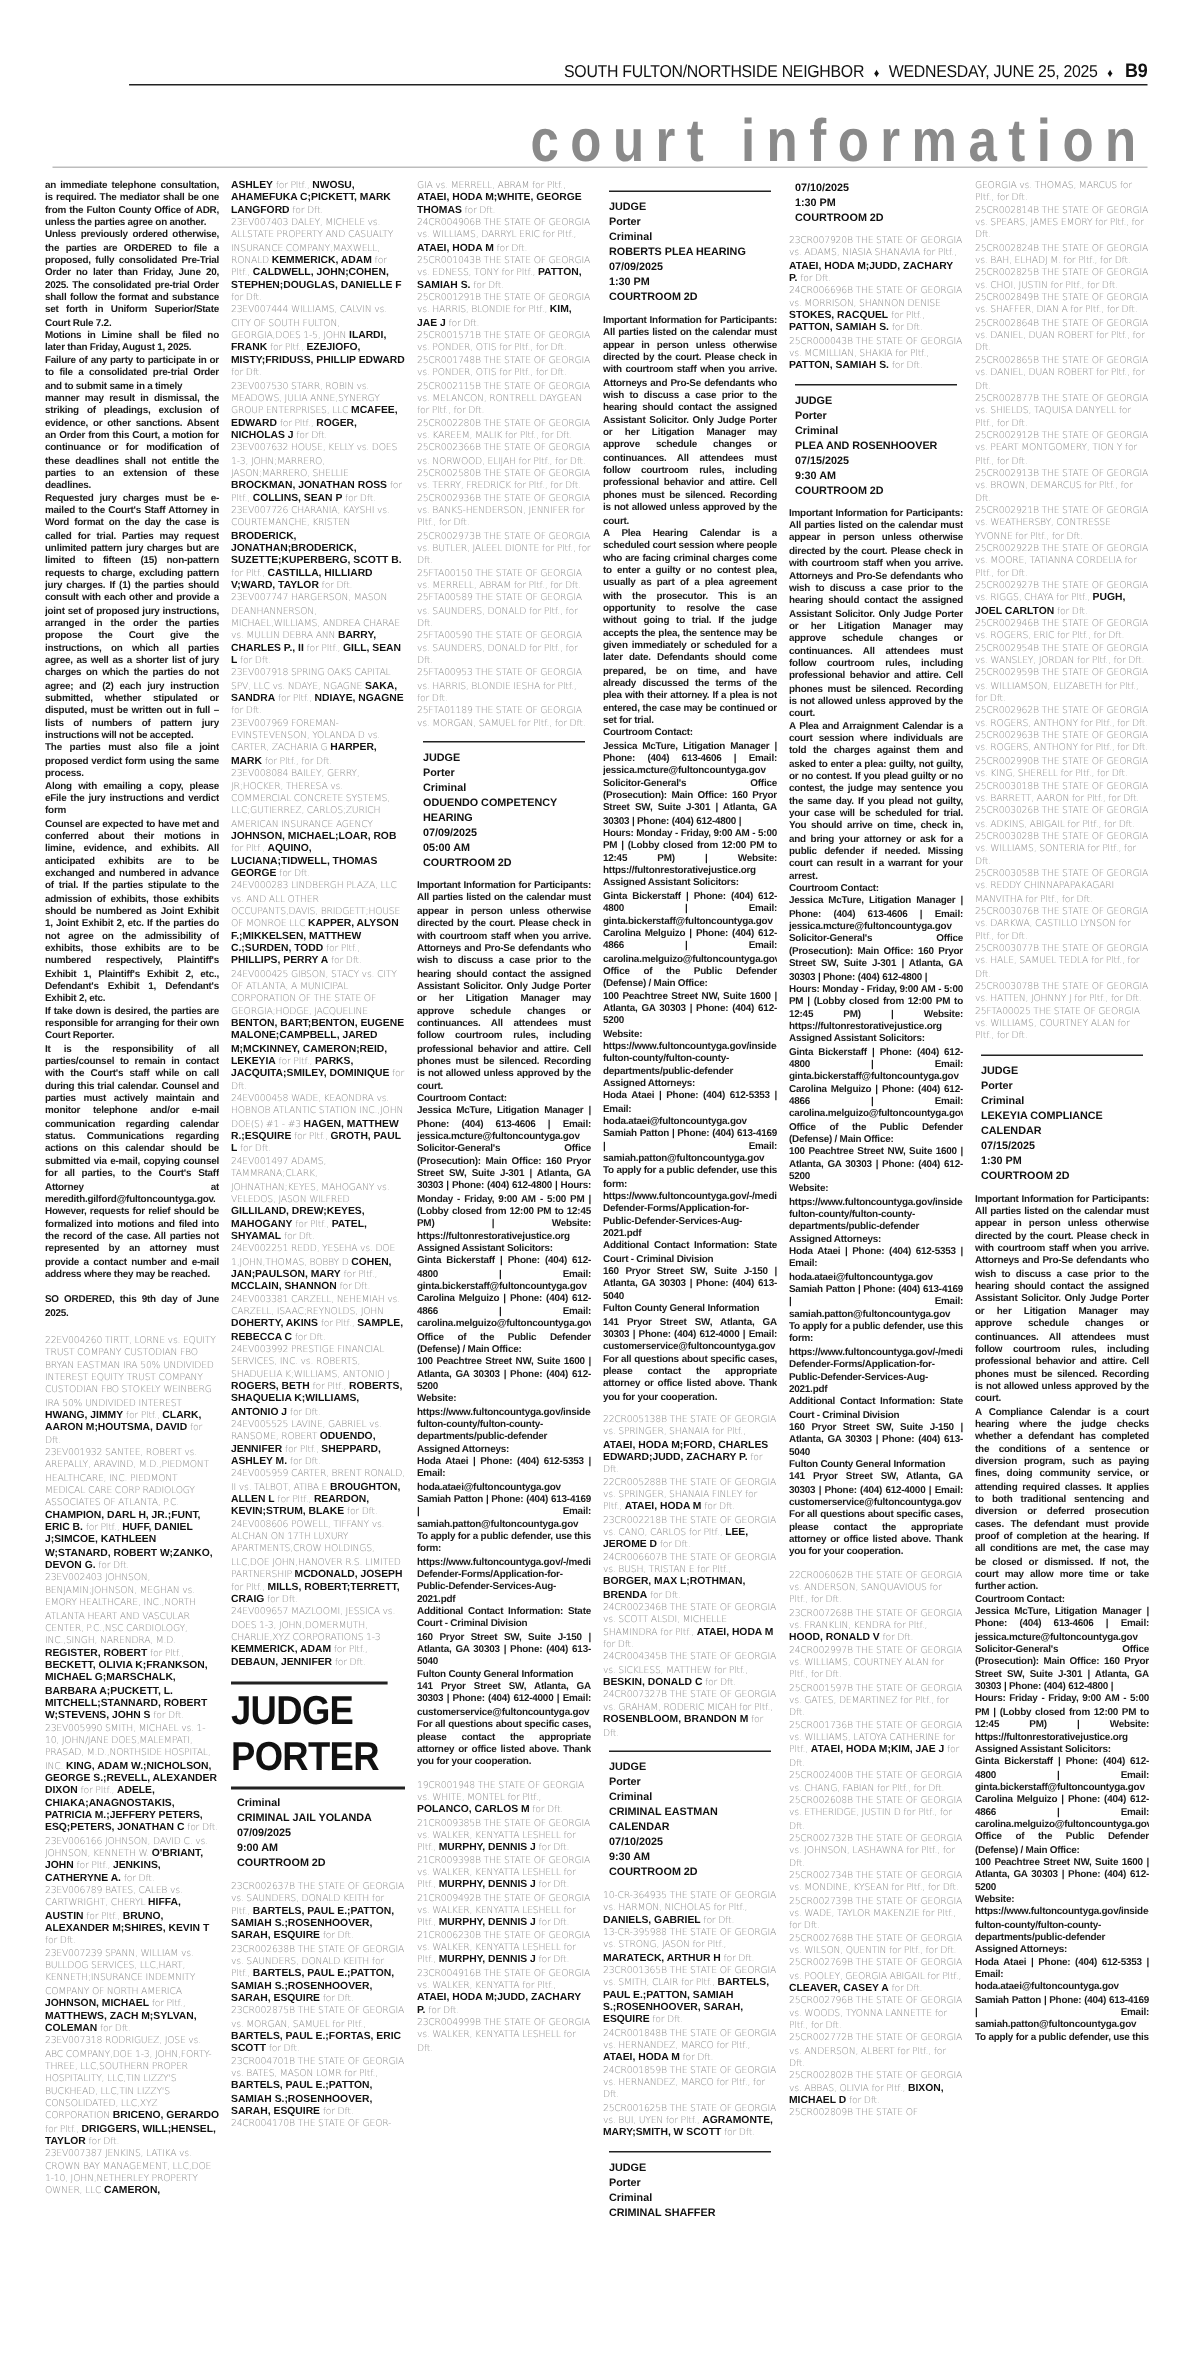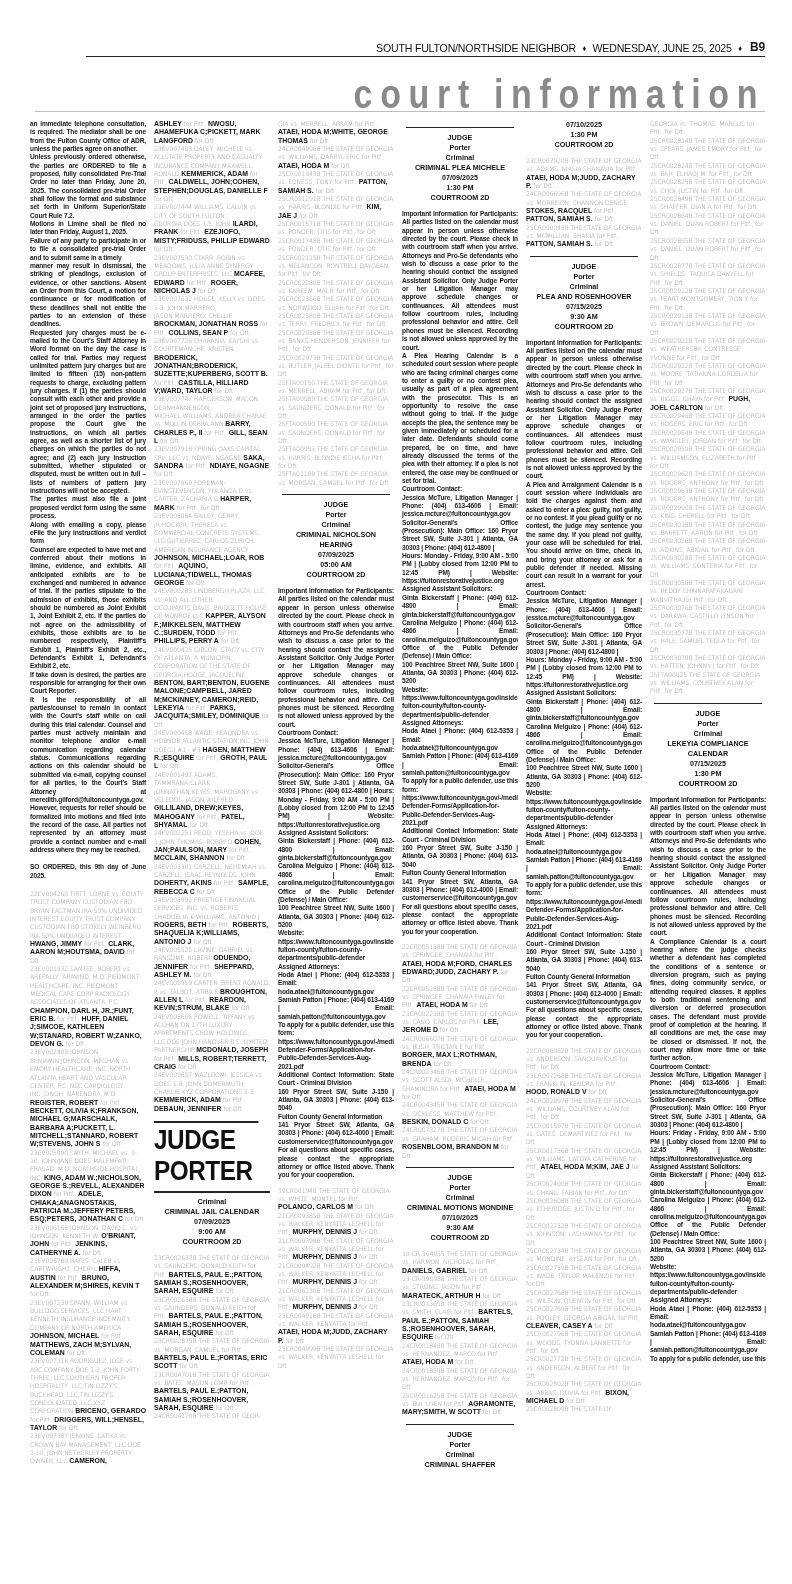--- a/index.html
+++ b/index.html
@@ -8,21 +8,21 @@
   .masthead .sep { margin: 0 7px; font-size: 8px; position: relative; top: -1px; }
   .masthead .page { font-weight: bold; font-size: 13px; margin-left: 2px; }
   .section-title { position: absolute; right: 27px; top: 72px; font-family: "Liberation Sans", sans-serif; font-weight: bold; font-size: 40px; letter-spacing: 9px; color: #8a8a8a; line-height: 44px; transform: scaleX(0.85); transform-origin: right top; }
   .title-rule { position: absolute; left: 35px; right: 27px; top: 111px; border-top: 1px solid #bdbdbd; }
   .cols { position: absolute; left: 30px; top: 120px; width: 736px; height: 1460px; display: flex; gap: 8px; }
   .col { width: 116px; overflow: hidden; font-size: 6.6px; line-height: 8.35px; }
   .body-bold { font-family: "Liberation Sans", sans-serif; font-weight: bold; color: #1a1a1a; text-align: justify; letter-spacing: -0.15px; }
   .body-bold p { margin: 0; }
   .case { font-family: "DejaVu Sans", sans-serif; font-weight: 200; color: #8c8c8c; font-size: 6.2px; letter-spacing: -0.15px; line-height: 8.35px; }
   .case b { color: #111; font-family: "Liberation Sans", sans-serif; font-weight: bold; font-size: 6.9px; letter-spacing: 0; }
-  .cal-header { border-top: 1.5px solid #222; margin: 7px 4px 0 4px; padding-top: 5px; text-align: center; font-weight: bold; font-size: 7.2px; line-height: 10px; color: #111; }
+  .cal-header { border-top: 1.5px solid #222; margin: 7px 4px 0 4px; padding-top: 5px; font-weight: bold; font-size: 7.2px; line-height: 10px; color: #111; }
   .cal-header div { margin: 0; }
   .gap { height: 7px; }
   .big-judge { border-top: 2px solid #222; margin-top: 8px; padding-top: 2px; font-family: "Liberation Sans", sans-serif; font-weight: bold; font-size: 27px; line-height: 31px; letter-spacing: -0.5px; transform: scaleX(0.9); transform-origin: left top; }
   .big-judge-bottom { border-top: 2px solid #222; margin: 4px 0 4px 0; }
   .ordered { font-weight: bold; margin-top: 9px; margin-bottom: 10px; }
 </style>
 </head>
 <body>
 
 <div class="masthead">
@@ -87,21 +87,21 @@
         <div><span>24EV008606 POWELL, TIFFANY vs. ALCHAN ON 17TH LUXURY APARTMENTS,CROW HOLDINGS, LLC,DOE JOHN,HANOVER R.S. LIMITED PARTNERSHIP </span><b>MCDONALD, JOSEPH</b><span> for Pltf., </span><b>MILLS, ROBERT;TERRETT, CRAIG</b><span> for Dft.</span></div>
         <div><span>24EV009657 MAZLOOMI, JESSICA vs. DOES 1-3, JOHN,DOMERMUTH, CHARLIE,XYZ CORPORATIONS 1-3 </span><b>KEMMERICK, ADAM</b><span> for Pltf., </span><b>DEBAUN, JENNIFER</b><span> for Dft.</span></div>
       </div>
       <div class="big-judge">
         <div>JUDGE</div>
         <div>PORTER</div>
       </div>
       <div class="big-judge-bottom"></div>
       <div class="cal-header" style="border-top: none; margin-top: 0px; padding-top: 0px;">
         <div>Criminal</div>
-        <div>CRIMINAL JAIL CALENDAR</div>
+        <div>CRIMINAL JAIL YOLANDA</div>
         <div>07/09/2025</div>
         <div>9:00 AM</div>
         <div>COURTROOM 2D</div>
       </div>
       <div class="gap"></div>
       <div class="case">
         <div><span>23CR002637B THE STATE OF GEORGIA vs. SAUNDERS, DONALD KEITH for Pltf., </span><b>BARTELS, PAUL E.;PATTON, SAMIAH S.;ROSENHOOVER, SARAH, ESQUIRE</b><span> for Dft.</span></div>
         <div><span>23CR002638B THE STATE OF GEORGIA vs. SAUNDERS, DONALD KEITH for Pltf., </span><b>BARTELS, PAUL E.;PATTON, SAMIAH S.;ROSENHOOVER, SARAH, ESQUIRE</b><span> for Dft.</span></div>
         <div><span>23CR002875B THE STATE OF GEORGIA vs. MORGAN, SAMUEL for Pltf., </span><b>BARTELS, PAUL E.;FORTAS, ERIC SCOTT</b><span> for Dft.</span></div>
         <div><span>23CR004701B THE STATE OF GEORGIA vs. BATES, MASON LOMR for Pltf., </span><b>BARTELS, PAUL E.;PATTON, SAMIAH S.;ROSENHOOVER, SARAH, ESQUIRE</b><span> for Dft.</span></div>
@@ -125,21 +125,21 @@
         <div><span>25FTA00150 THE STATE OF GEORGIA vs. MERRELL, ABRAM for Pltf., for Dft.</span></div>
         <div><span>25FTA00589 THE STATE OF GEORGIA vs. SAUNDERS, DONALD for Pltf., for Dft.</span></div>
         <div><span>25FTA00590 THE STATE OF GEORGIA vs. SAUNDERS, DONALD for Pltf., for Dft.</span></div>
         <div><span>25FTA00953 THE STATE OF GEORGIA vs. HARRIS, BLONDIE IESHA for Pltf., for Dft.</span></div>
         <div><span>25FTA01189 THE STATE OF GEORGIA vs. MORGAN, SAMUEL for Pltf., for Dft.</span></div>
       </div>
       <div class="cal-header">
         <div>JUDGE</div>
         <div>Porter</div>
         <div>Criminal</div>
-        <div>CRIMINAL NICHOLSON HEARING</div>
+        <div>ODUENDO COMPETENCY HEARING</div>
         <div>07/09/2025</div>
         <div>05:00 AM</div>
         <div>COURTROOM 2D</div>
       </div>
       <div class="gap"></div>
       <div class="body-bold">
         <p>Important Information for Participants: All parties listed on the calendar must appear in person unless otherwise directed by the court. Please check in with courtroom staff when you arrive. Attorneys and Pro-Se defendants who wish to discuss a case prior to the hearing should contact the assigned Assistant Solicitor. Only Judge Porter or her Litigation Manager may approve schedule changes or continuances. All attendees must follow courtroom rules, including professional behavior and attire. Cell phones must be silenced. Recording is not allowed unless approved by the court.</p>
         <p>Courtroom Contact:</p>
         <p>Jessica McTure, Litigation Manager | Phone: (404) 613-4606 | Email: jessica.mcture@fultoncountyga.gov</p>
         <p>Solicitor-General's Office (Prosecution): Main Office: 160 Pryor Street SW, Suite J-301 | Atlanta, GA 30303 | Phone: (404) 612-4800 | Hours: Monday - Friday, 9:00 AM - 5:00 PM | (Lobby closed from 12:00 PM to 12:45 PM) | Website: https://fultonrestorativejustice.org</p>
@@ -169,21 +169,21 @@
         <div><span>21CR006230B THE STATE OF GEORGIA vs. WALKER, KENYATTA LESHELL for Pltf., </span><b>MURPHY, DENNIS J</b><span> for Dft.</span></div>
         <div><span>23CR004916B THE STATE OF GEORGIA vs. WALKER, KENYATTA for Pltf., </span><b>ATAEI, HODA M;JUDD, ZACHARY P.</b><span> for Dft.</span></div>
         <div><span>23CR004999B THE STATE OF GEORGIA vs. WALKER, KENYATTA LESHELL for Dft.</span></div>
       </div>
     </div>
   <div class="col" id="c4">
       <div class="cal-header">
         <div>JUDGE</div>
         <div>Porter</div>
         <div>Criminal</div>
-        <div>CRIMINAL PLEA MICHELE</div>
+        <div>ROBERTS PLEA HEARING</div>
         <div>07/09/2025</div>
         <div>1:30 PM</div>
         <div>COURTROOM 2D</div>
       </div>
       <div class="gap"></div>
       <div class="body-bold">
         <p>Important Information for Participants: All parties listed on the calendar must appear in person unless otherwise directed by the court. Please check in with courtroom staff when you arrive. Attorneys and Pro-Se defendants who wish to discuss a case prior to the hearing should contact the assigned Assistant Solicitor. Only Judge Porter or her Litigation Manager may approve schedule changes or continuances. All attendees must follow courtroom rules, including professional behavior and attire. Cell phones must be silenced. Recording is not allowed unless approved by the court.</p>
         <p>A Plea Hearing Calendar is a scheduled court session where people who are facing criminal charges come to enter a guilty or no contest plea, usually as part of a plea agreement with the prosecutor. This is an opportunity to resolve the case without going to trial. If the judge accepts the plea, the sentence may be given immediately or scheduled for a later date. Defendants should come prepared, be on time, and have already discussed the terms of the plea with their attorney. If a plea is not entered, the case may be continued or set for trial.</p>
         <p>Courtroom Contact:</p>
         <p>Jessica McTure, Litigation Manager | Phone: (404) 613-4606 | Email: jessica.mcture@fultoncountyga.gov</p>
@@ -213,21 +213,21 @@
         <div><span>23CR002218B THE STATE OF GEORGIA vs. CANO, CARLOS for Pltf., </span><b>LEE, JEROME D</b><span> for Dft.</span></div>
         <div><span>24CR006607B THE STATE OF GEORGIA vs. BUSH, TRISTAN E for Pltf., </span><b>BORGER, MAX L;ROTHMAN, BRENDA</b><span> for Dft.</span></div>
         <div><span>24CR002346B THE STATE OF GEORGIA vs. SCOTT ALSDI, MICHELLE SHAMINDRA for Pltf., </span><b>ATAEI, HODA M</b><span> for Dft.</span></div>
         <div><span>24CR004345B THE STATE OF GEORGIA vs. SICKLESS, MATTHEW for Pltf., </span><b>BESKIN, DONALD C</b><span> for Dft.</span></div>
         <div><span>24CR007327B THE STATE OF GEORGIA vs. GRAHAM, RODERIC MICAH for Pltf., </span><b>ROSENBLOOM, BRANDON M</b><span> for Dft.</span></div>
       </div>
       <div class="cal-header">
         <div>JUDGE</div>
         <div>Porter</div>
         <div>Criminal</div>
-        <div>CRIMINAL MOTIONS MONDINE</div>
+        <div>CRIMINAL EASTMAN CALENDAR</div>
         <div>07/10/2025</div>
         <div>9:30 AM</div>
         <div>COURTROOM 2D</div>
       </div>
       <div class="gap"></div>
       <div class="case">
         <div><span>10-CR-364935 THE STATE OF GEORGIA vs. HARMON, NICHOLAS for Pltf., </span><b>DANIELS, GABRIEL</b><span> for Dft.</span></div>
         <div><span>13-CR-395988 THE STATE OF GEORGIA vs. STRONG, JASON for Pltf., </span><b>MARATECK, ARTHUR H</b><span> for Dft.</span></div>
         <div><span>23CR001365B THE STATE OF GEORGIA vs. SMITH, CLAIR for Pltf., </span><b>BARTELS, PAUL E.;PATTON, SAMIAH S.;ROSENHOOVER, SARAH, ESQUIRE</b><span> for Dft.</span></div>
         <div><span>24CR001848B THE STATE OF GEORGIA vs. HERNANDEZ, MARCO for Pltf., </span><b>ATAEI, HODA M</b><span> for Dft.</span></div>

